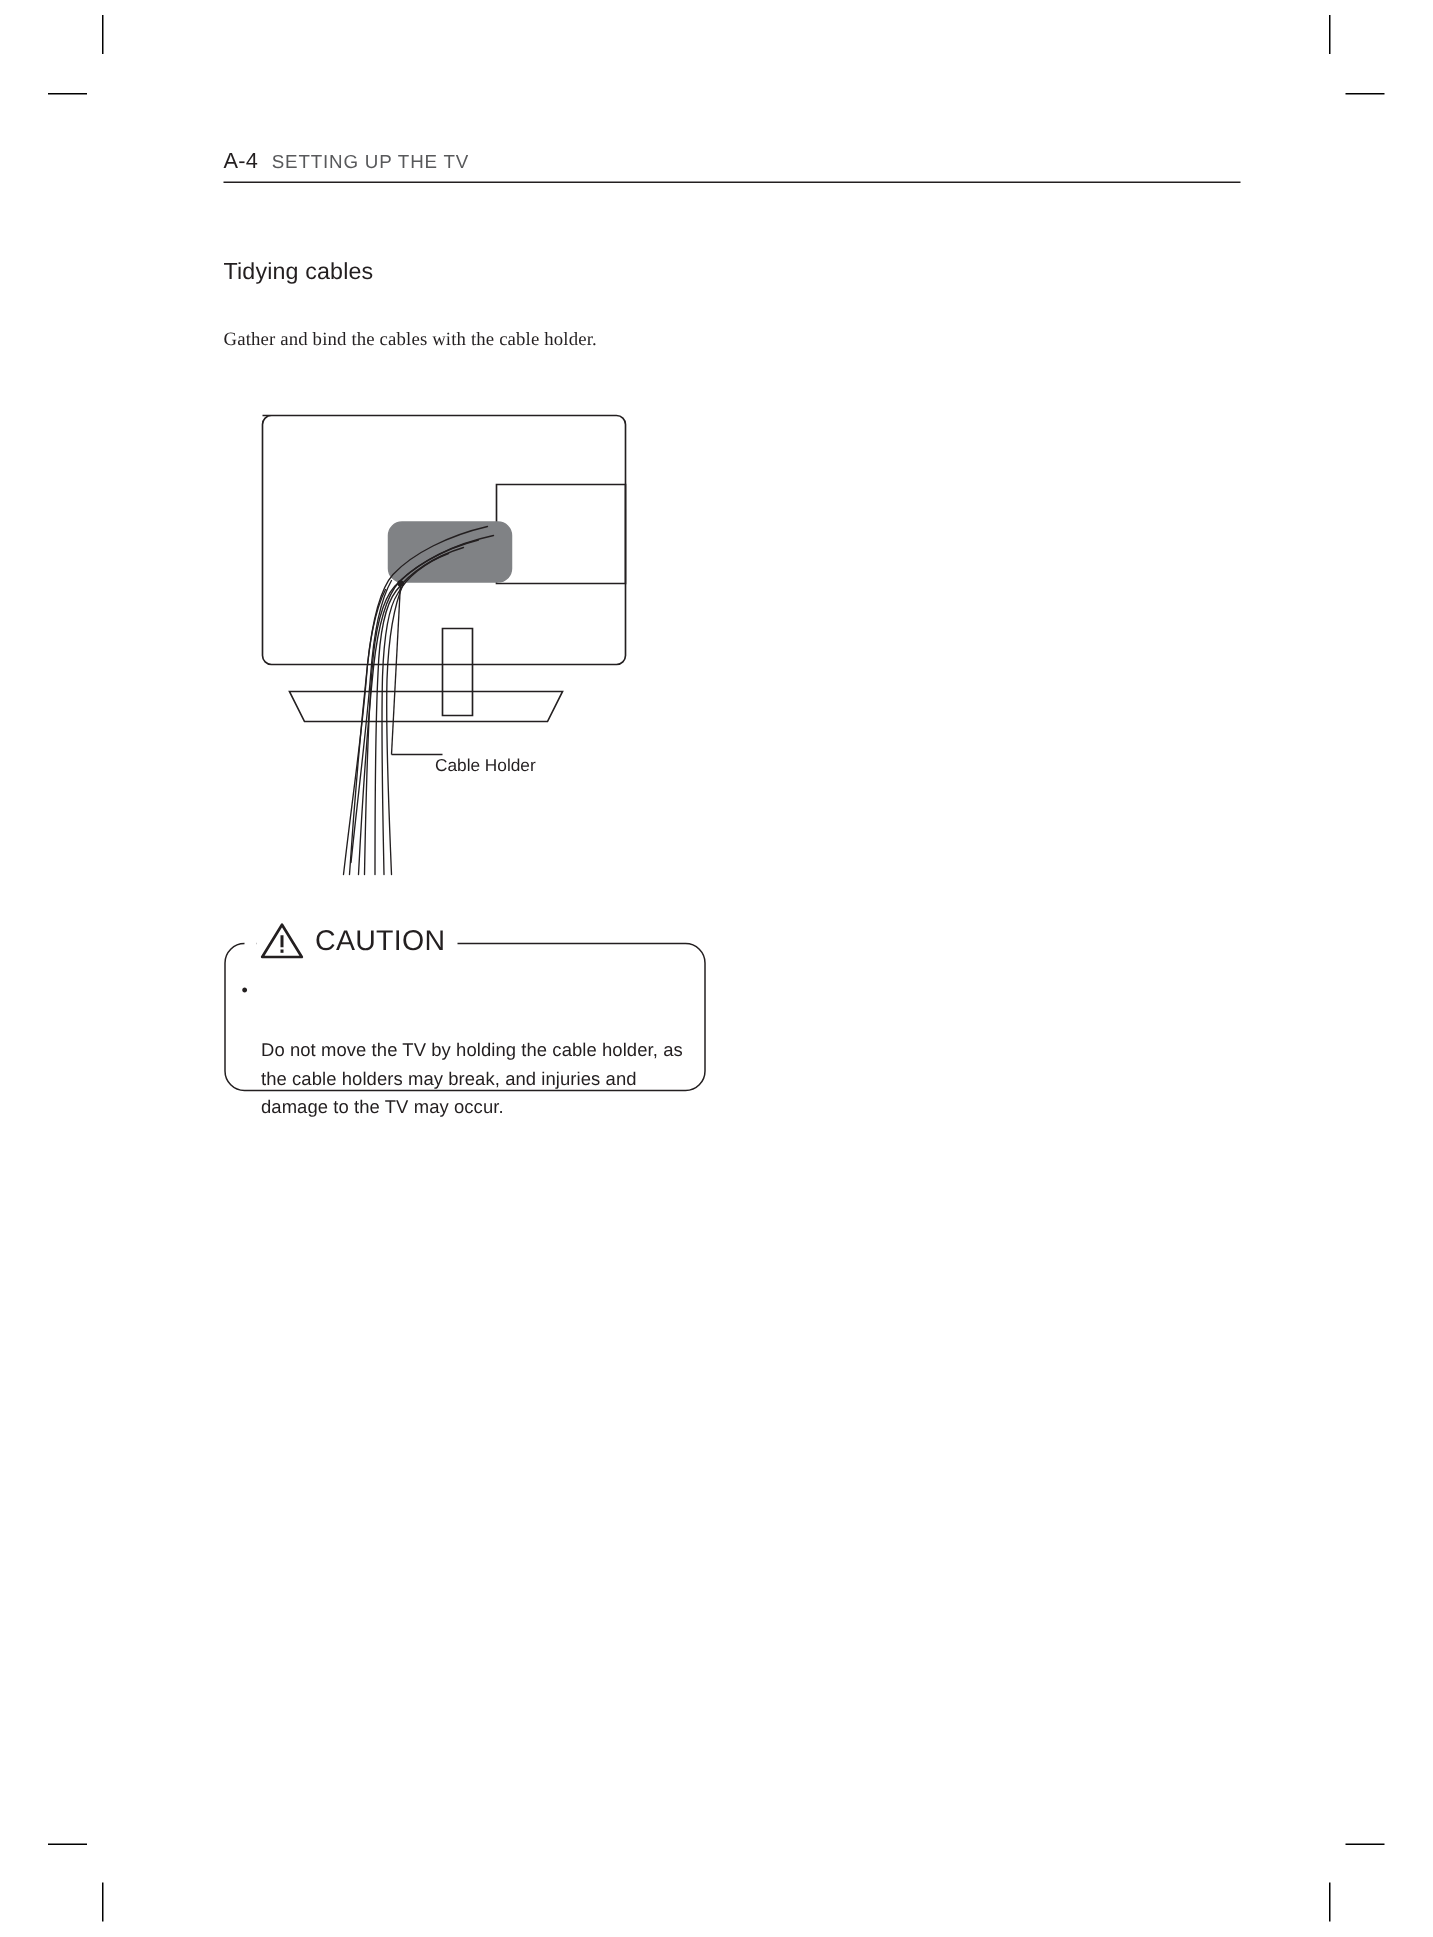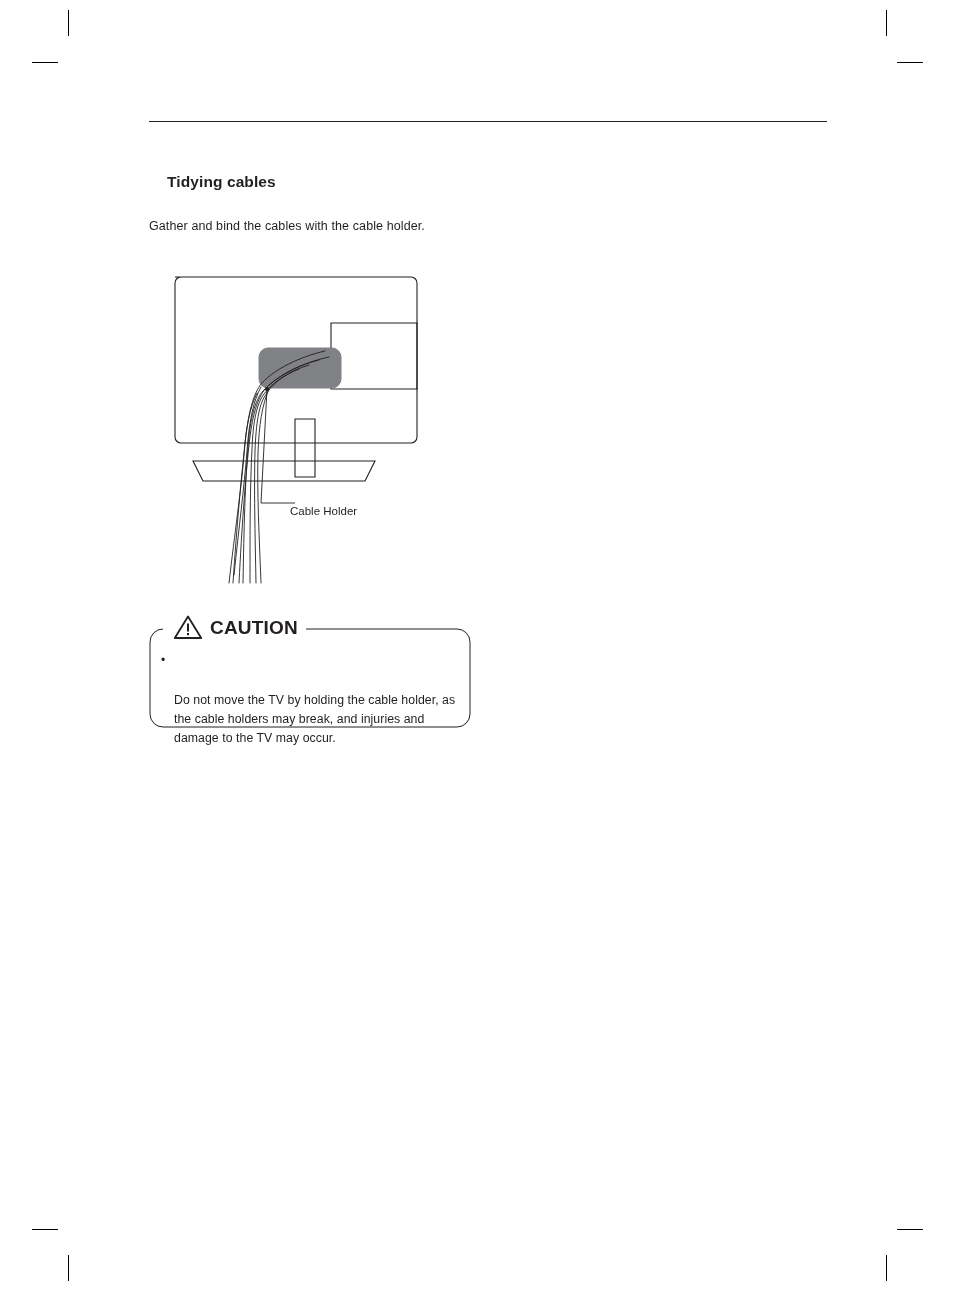--- a/index.html
+++ b/index.html
@@ -59,34 +59,35 @@
     left: 149px;
     top: 121px;
     width: 678px;
     height: 1px;
     background: #231f20;
   }
 
   
   .h1 {
     position: absolute;
-    left: 167px;
+    left: 149px;
     top: 173px;
     font-size: 15.5px;
-    font-weight: bold;
+    font-weight: normal;
     color: #231f20;
     letter-spacing: 0.1px;
   }
   .intro {
     position: absolute;
     left: 149px;
     top: 219px;
     font-size: 12.5px;
     color: #231f20;
     letter-spacing: 0.1px;
+    font-family: Liberation Serif, serif;
   }
 
   
   .figure {
     position: absolute;
     left: 149px;
     top: 265px;
     width: 450px;
     height: 340px;
   }
@@ -120,21 +121,21 @@
     top: -16px;
     display: flex;
     align-items: center;
     background: #ffffff;
     padding: 0 8px 0 2px;
     height: 30px;
   }
   .warn-icon { margin-right: 7px; display: block; }
   .caution-title {
     font-size: 19px;
-    font-weight: bold;
+    font-weight: normal;
     color: #231f20;
     letter-spacing: 0.2px;
     line-height: 1;
   }
   .caution-body {
     position: absolute;
     left: 12px;
     top: 23px;
     width: 295px;
     display: flex;
@@ -161,20 +162,24 @@
 
   <div class="crop-mark cm-v" style="left:68px;  top:10px;"></div>
   <div class="crop-mark cm-v" style="left:886px; top:10px;"></div>
   <div class="crop-mark cm-h" style="left:32px;  top:62px;"></div>
   <div class="crop-mark cm-h" style="left:897px; top:62px;"></div>
   <div class="crop-mark cm-h" style="left:32px;  top:1229px;"></div>
   <div class="crop-mark cm-h" style="left:897px; top:1229px;"></div>
   <div class="crop-mark cm-v" style="left:68px;  top:1255px;"></div>
   <div class="crop-mark cm-v" style="left:886px; top:1255px;"></div>
 
+  <div class="header">
+    <span class="header-page-num">A-4</span>
+    <span class="header-section">SETTING UP THE TV</span>
+  </div>
   <div class="header-rule"></div>
 
   <div class="h1">Tidying cables</div>
 
   <div class="intro">Gather and bind the cables with the cable holder.</div>
 
   <div class="figure">
     <svg width="450" height="340" viewBox="0 0 450 340" xmlns="http://www.w3.org/2000/svg">
       <g fill="none" stroke="#231f20" stroke-width="1.1">
 

